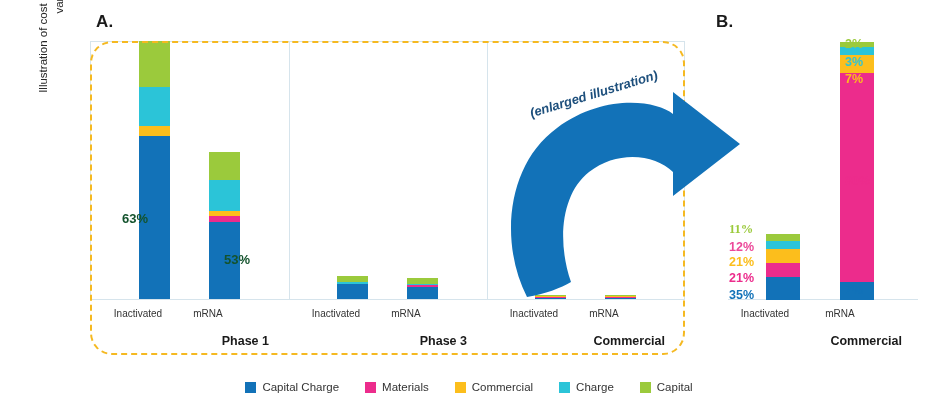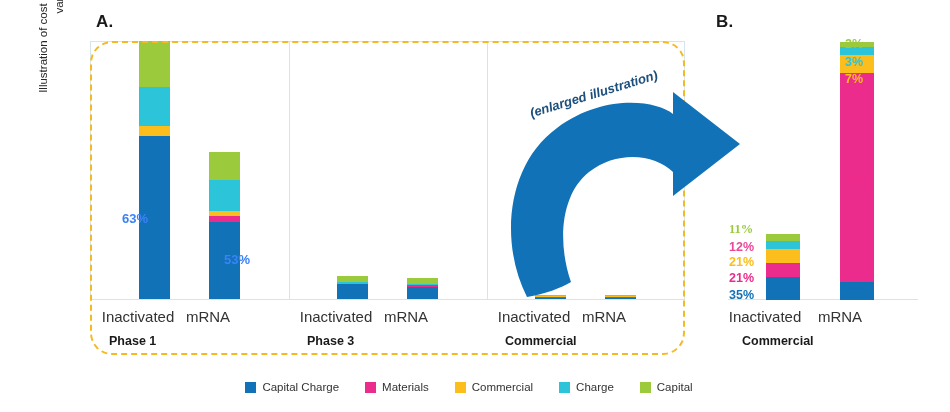--- a/index.html
+++ b/index.html
@@ -94,39 +94,39 @@
   .bar-g2a { left: 246px; }
   .bar-g2b { left: 316px; }
   .bar-g3a { left: 444px; }
   .bar-g3b { left: 514px; }
 
   
   .pct-a {
     position: absolute;
     font-size: 13px;
     font-weight: bold;
-    color: #3b82f6;
+    color: #14532d;
   }
   #pct-a-1 { left: 122px; top: 211px; }
   #pct-a-2 { left: 224px; top: 252px; }
 
   
   .tick-label {
     position: absolute;
-    font-size: 15px;
+    font-size: 10px;
     color: #333333;
     text-align: center;
     width: 80px;
   }
   .group-label {
     position: absolute;
     font-size: 12.5px;
     font-weight: bold;
     color: #1a1a1a;
-    text-align: left;
+    text-align: right;
     width: 160px;
   }
 
   
   #panel-b {
     position: absolute;
     left: 728px;
     top: 41px;
     width: 190px;
     height: 259px;

